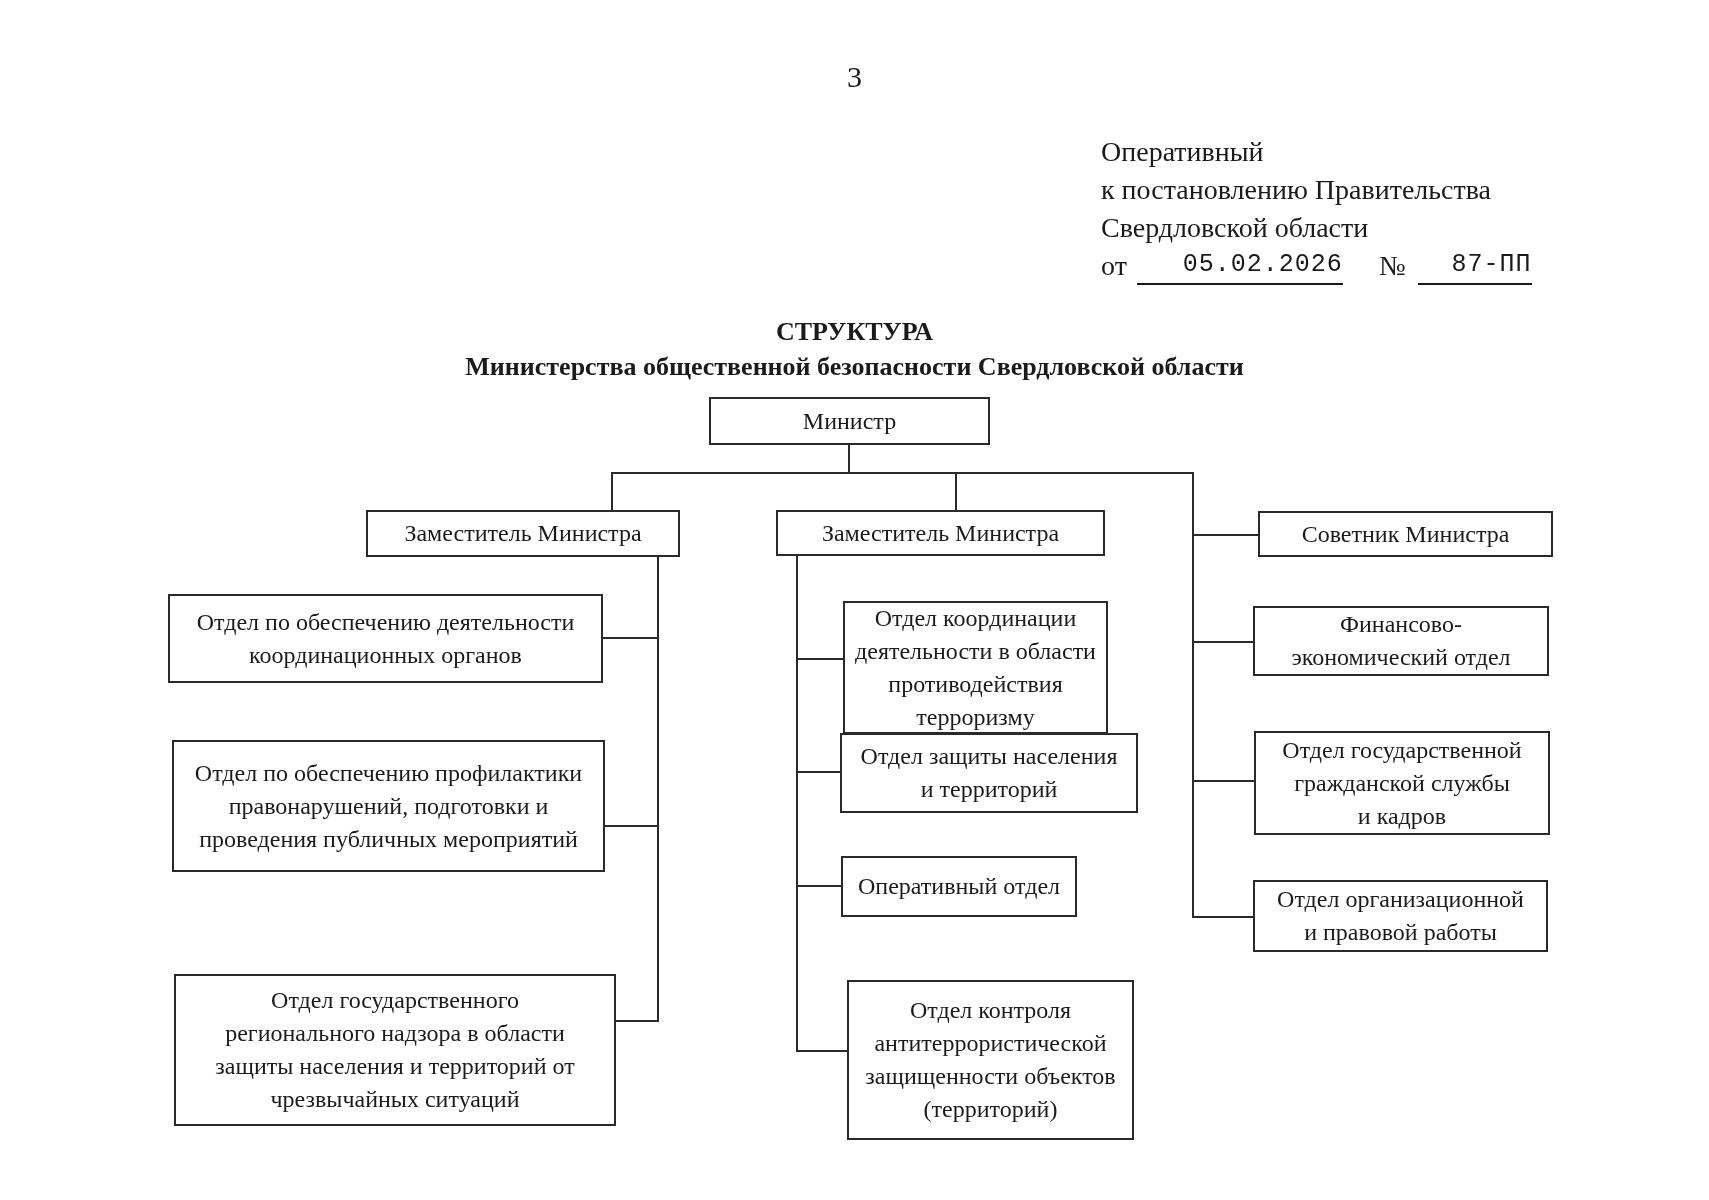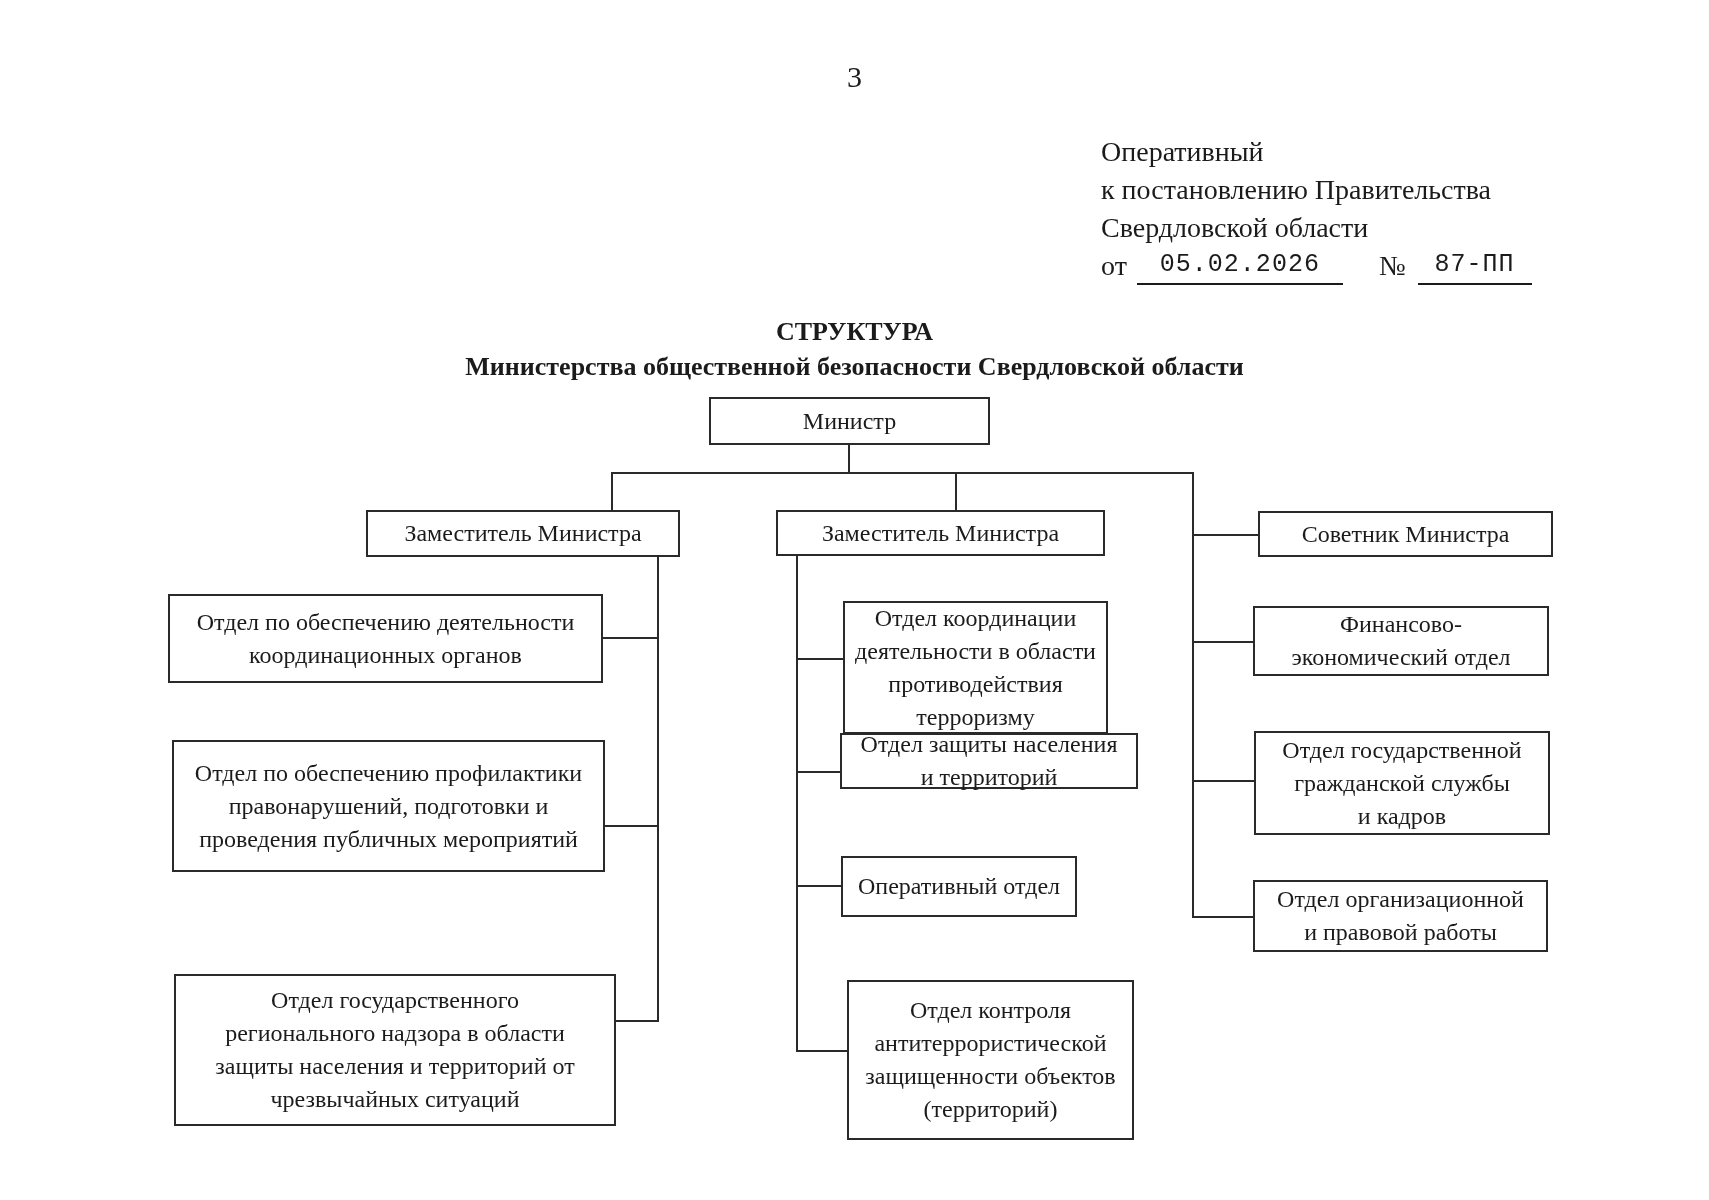--- a/index.html
+++ b/index.html
@@ -14,21 +14,21 @@
   .page-number{
     position:absolute;top:60px;left:0;width:1709px;
     text-align:center;font-size:30px;
   }
   .appendix{
     position:absolute;left:1101px;top:133px;
     font-size:28px;line-height:38px;white-space:nowrap;
   }
   .appendix .dateline{display:flex;align-items:flex-end;}
   .u{
-    display:inline-block;text-align:center;
+    display:inline-block;text-align:right;
     border-bottom:2px solid #1b1b1b;
     font-family:"Liberation Mono", monospace;
     font-size:25px;line-height:36px;letter-spacing:1px;
   }
   .u.date{width:206px;margin-left:10px;}
   .u.num{width:114px;margin-left:12px;}
   .nsign{margin-left:36px;}
   .doc-title{
     position:absolute;left:0;top:314px;width:1709px;
     text-align:center;font-weight:bold;font-size:26px;line-height:35px;
@@ -82,21 +82,21 @@
 проведения публичных мероприятий</div>
   <div class="node pad20" style="left:174px;top:974px;width:442px;height:152px">Отдел государственного
 регионального надзора в области
 защиты населения и территорий от
 чрезвычайных ситуаций</div>
 
   <div class="node" style="left:843px;top:601px;width:265px;height:133px">Отдел координации
 деятельности в области
 противодействия
 терроризму</div>
-  <div class="node" style="left:840px;top:733px;width:298px;height:56px">Отдел защиты населения
+  <div class="node" style="left:840px;top:733px;width:298px;height:80px">Отдел защиты населения
 и территорий</div>
   <div class="node" style="left:841px;top:856px;width:236px;height:61px">Оперативный отдел</div>
   <div class="node" style="left:847px;top:980px;width:287px;height:160px">Отдел контроля
 антитеррористической
 защищенности объектов
 (территорий)</div>
 
   <div class="node" style="left:1253px;top:606px;width:296px;height:70px">Финансово-
 экономический отдел</div>
   <div class="node" style="left:1254px;top:731px;width:296px;height:104px">Отдел государственной

